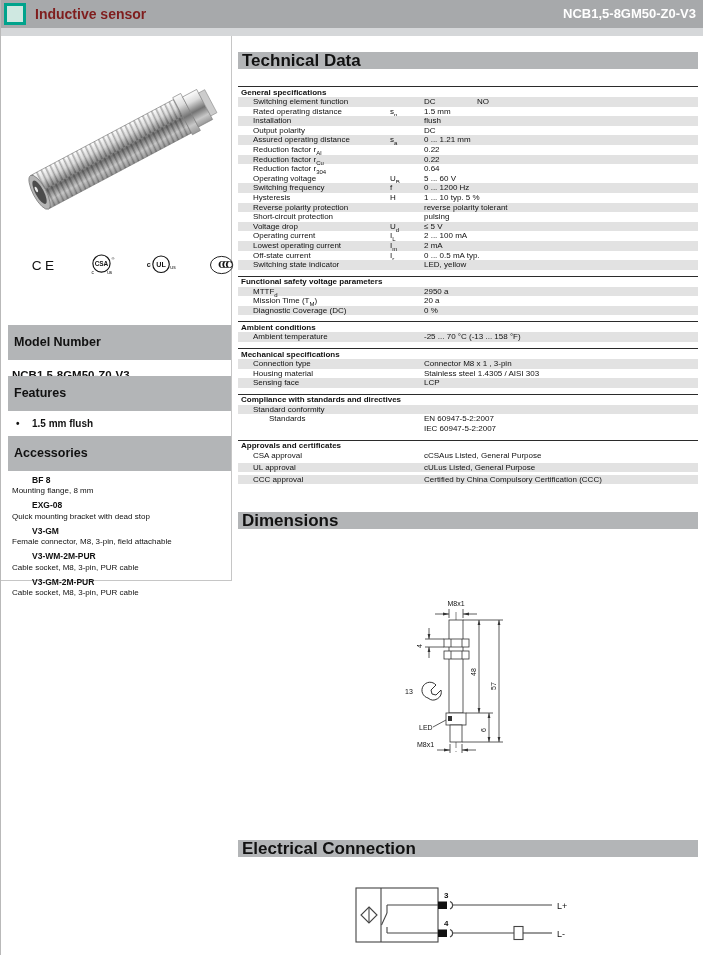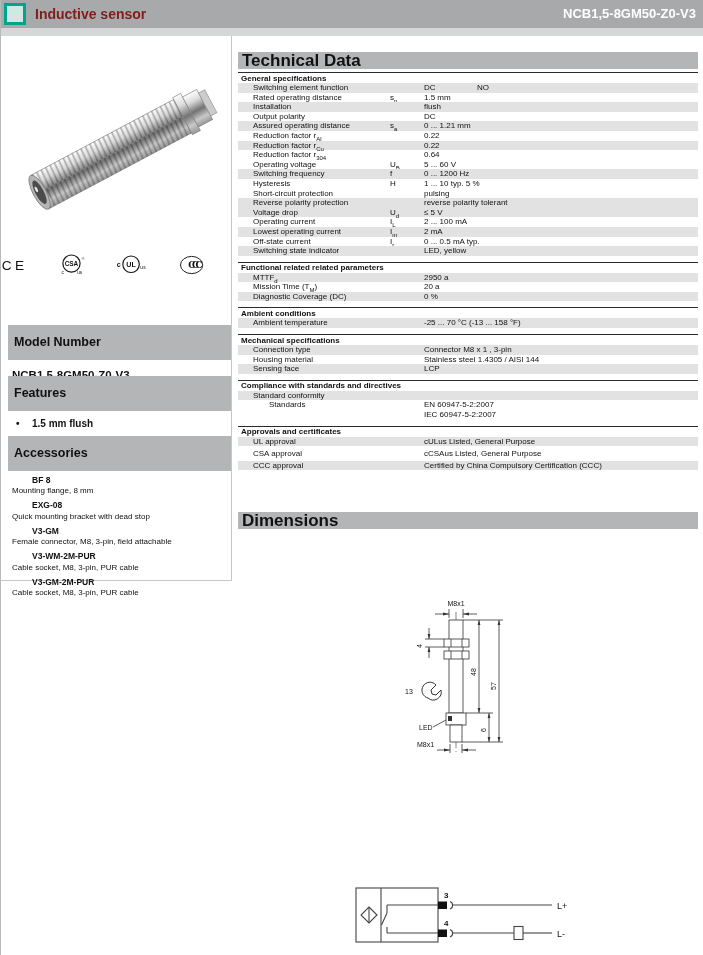--- a/index.html
+++ b/index.html
@@ -13,21 +13,21 @@
               background:#cfe8e1;border:3px solid #00a38c;}
   .header-title{position:absolute;left:34px;top:6px;color:#7f1d1d;font-weight:bold;font-size:14px;}
   .header-model{position:absolute;right:8px;top:6px;color:#fff;font-weight:bold;font-size:13px;}
   .sub-strip{position:absolute;left:0;top:28px;width:703px;height:8px;background:#d5d7d9;}
 
   
   .left-frame{position:absolute;left:0;top:36px;width:230px;height:544px;
               border-right:1px solid #c6c6c6;border-bottom:1px solid #c6c6c6;}
 
   .photo-wrap{position:absolute;left:2px;top:40px;width:226px;height:205px;}
-  .cert-row{position:absolute;left:0;top:246px;width:206px;height:38px;
+  .cert-row{position:absolute;left:30px;top:246px;width:206px;height:38px;
             display:flex;align-items:center;justify-content:space-between;gap:29px;}
 
   
   .side-head{background:#b3b5b7;font-size:12.5px;font-weight:bold;
              height:15px;line-height:15px;padding:10px 6px;}
   #model-block{position:absolute;left:7px;top:325px;width:223px;}
   .model-value{font-size:11.5px;font-weight:bold;margin:9px 0 0 4px;}
   #features-block{position:absolute;left:7px;top:376px;width:223px;}
   .feature-item{font-size:10px;font-weight:bold;margin:7px 0 0 8px;display:flex;}
   .feature-item .bullet{width:16px;}
@@ -37,21 +37,21 @@
   .acc-desc{font-size:8px;line-height:1.25;}
 
   
   .rc-head{position:absolute;left:237px;width:460px;height:17px;background:#b3b5b7;
            font-size:17px;font-weight:bold;line-height:17px;padding-left:4px;box-sizing:border-box;}
   #tech-head{top:52px;} #dims-head{top:512px;} #elec-head{top:840px;}
 
   #spec-table{position:absolute;left:237px;top:72px;width:460px;}
   .t-sec-head{font-size:8px;font-weight:bold;border-top:1px solid #2b2b2b;
               height:8.5px;line-height:8.5px;padding:1.5px 0 0 3px;margin-top:6px;}
-  #spec-table > .t-sec-head:first-child{margin-top:0;}
+  #spec-table > .t-sec-head:first-child{margin-top:14px;}
   .t-row{position:relative;height:9.6px;line-height:9.6px;font-size:8px;}
   .t-row.shaded{background:#e2e2e2;}
   .t-row.tall{height:19.2px;}
   .spaced .t-row{margin-bottom:2.4px;}
   .c-label{position:absolute;left:15px;white-space:nowrap;}
   .c-label.indent{left:31px;}
   .c-sym{position:absolute;left:152px;white-space:nowrap;}
   .c-val{position:absolute;left:186px;white-space:pre-line;}
   .c-val2{position:absolute;left:239px;white-space:nowrap;}
   sub{font-size:6px;}
@@ -217,27 +217,27 @@
         <div class="t-row shaded">
           <span class="c-label">Switching frequency</span>
           <span class="c-sym">f</span>
           <span class="c-val">0 ... 1200 Hz</span>
         </div>
         <div class="t-row">
           <span class="c-label">Hysteresis</span>
           <span class="c-sym">H</span>
           <span class="c-val">1 ... 10  typ. 5  %</span>
         </div>
+        <div class="t-row shaded">
+          <span class="c-label">Reverse polarity protection</span>
+          <span class="c-val">reverse polarity tolerant</span>
+        </div>
         <div class="t-row">
           <span class="c-label">Short-circuit protection</span>
           <span class="c-val">pulsing</span>
-        </div>
-        <div class="t-row shaded">
-          <span class="c-label">Reverse polarity protection</span>
-          <span class="c-val">reverse polarity tolerant</span>
         </div>
         <div class="t-row shaded">
           <span class="c-label">Voltage drop</span>
           <span class="c-sym">U<sub>d</sub></span>
           <span class="c-val">≤ 5 V</span>
         </div>
         <div class="t-row">
           <span class="c-label">Operating current</span>
           <span class="c-sym">I<sub>L</sub></span>
           <span class="c-val">2 ... 100 mA</span>
@@ -250,21 +250,21 @@
         <div class="t-row">
           <span class="c-label">Off-state current</span>
           <span class="c-sym">I<sub>r</sub></span>
           <span class="c-val">0 ... 0.5 mA typ.</span>
         </div>
         <div class="t-row shaded">
           <span class="c-label">Switching state indicator</span>
           <span class="c-val">LED, yellow</span>
         </div>
       </div>
-      <div class="t-sec-head">Functional related related parameters</div>
+      <div class="t-sec-head">Functional safety voltage parameters</div>
       <div class="t-sec-rows">
         <div class="t-row shaded">
           <span class="c-label">MTTF<sub>d</sub></span>
           <span class="c-val">2950 a</span>
         </div>
         <div class="t-row">
           <span class="c-label">Mission Time (T<sub>M</sub>)</span>
           <span class="c-val">20 a</span>
         </div>
         <div class="t-row shaded">
@@ -280,47 +280,47 @@
         </div>
       </div>
       <div class="t-sec-head">Mechanical specifications</div>
       <div class="t-sec-rows">
         <div class="t-row shaded">
           <span class="c-label">Connection type</span>
           <span class="c-val">Connector M8 x 1 , 3-pin</span>
         </div>
         <div class="t-row">
           <span class="c-label">Housing material</span>
-          <span class="c-val">Stainless steel 1.4305 / AISI 144</span>
+          <span class="c-val">Stainless steel 1.4305 / AISI 303</span>
         </div>
         <div class="t-row shaded">
           <span class="c-label">Sensing face</span>
           <span class="c-val">LCP</span>
         </div>
       </div>
       <div class="t-sec-head">Compliance with standards and directives</div>
       <div class="t-sec-rows">
         <div class="t-row shaded">
           <span class="c-label">Standard conformity</span>
         </div>
         <div class="t-row tall">
           <span class="c-label indent">Standards</span>
           <span class="c-val">EN 60947-5-2:2007
 IEC 60947-5-2:2007</span>
         </div>
       </div>
       <div class="t-sec-head">Approvals and certificates</div>
       <div class="t-sec-rows spaced">
+        <div class="t-row">
+          <span class="c-label">CSA approval</span>
+          <span class="c-val">cCSAus Listed, General Purpose</span>
+        </div>
         <div class="t-row shaded">
           <span class="c-label">UL approval</span>
           <span class="c-val">cULus Listed, General Purpose</span>
-        </div>
-        <div class="t-row">
-          <span class="c-label">CSA approval</span>
-          <span class="c-val">cCSAus Listed, General Purpose</span>
         </div>
         <div class="t-row shaded">
           <span class="c-label">CCC approval</span>
           <span class="c-val">Certified by China Compulsory Certification (CCC)</span>
         </div>
       </div>
     </div>
 
   <div class="rc-head" id="dims-head">Dimensions</div>
 
@@ -390,20 +390,21 @@
     <text x="65" y="12" font-size="7" text-anchor="middle">M8x1</text>
     <text x="31" y="52" font-size="7" text-anchor="middle" transform="rotate(-90 31 52)">4</text>
     <text x="14" y="100" font-size="7">13</text>
     <text x="85" y="78" font-size="7" text-anchor="middle" transform="rotate(-90 85 78)">48</text>
     <text x="95" y="136" font-size="7" text-anchor="middle" transform="rotate(-90 95 136)">6</text>
     <text x="105" y="92" font-size="7" text-anchor="middle" transform="rotate(-90 105 92)">57</text>
     <text x="28" y="136" font-size="7">LED</text>
     <text x="26" y="153" font-size="7">M8x1</text>
   </svg>
 
+  <div class="rc-head" id="elec-head">Electrical Connection</div>
 
   <svg class="elec-svg" width="240" height="72" viewBox="0 0 240 72">
     <g stroke="#444" stroke-width="1.1" fill="none">
       <rect x="7" y="6" width="82" height="54"></rect>
       <line x1="32" y1="6" x2="32" y2="60"></line>
 
       <polygon points="20,25 28,33 20,41 12,33"></polygon>
       <line x1="20" y1="25" x2="20" y2="41"></line>
 
       <line x1="38" y1="23" x2="89" y2="23"></line>

